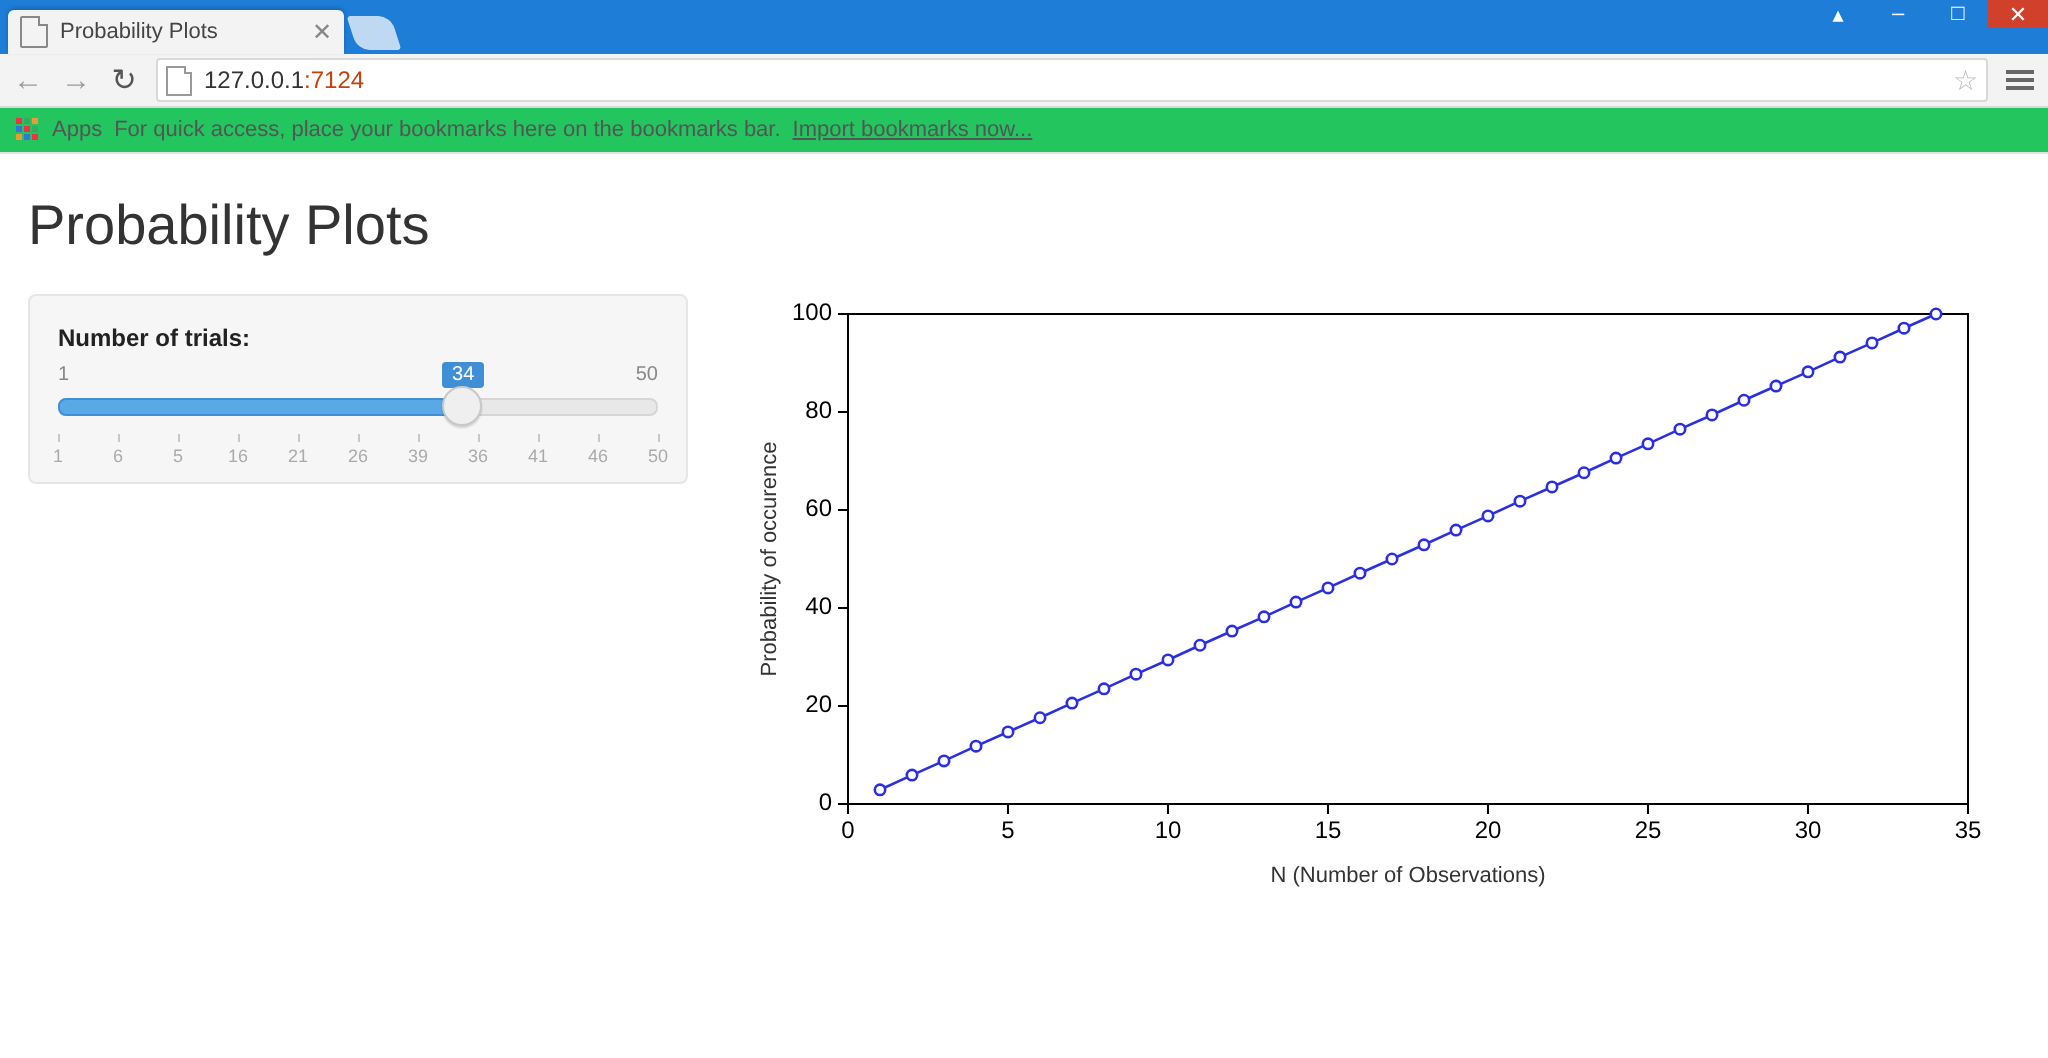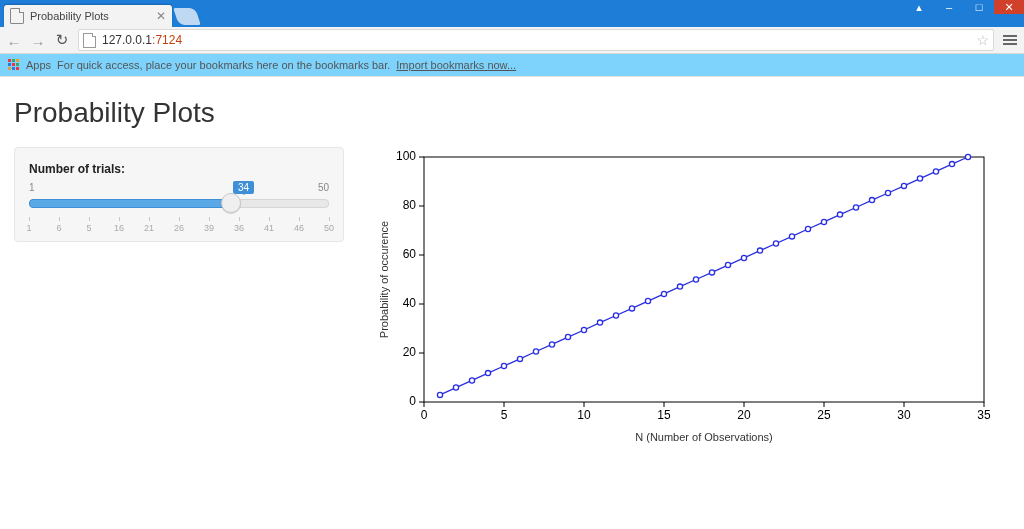--- a/index.html
+++ b/index.html
@@ -21,21 +21,21 @@
   .nav-ico{color:#9a9a9a;font-size:15px;width:16px;text-align:center;}
   .nav-ico.reload{color:#555;}
   .urlbox{flex:1;height:20px;border:1px solid #d9d9d9;border-radius:2px;background:#fff;display:flex;align-items:center;padding:0 4px;font-size:12px;color:#333;}
   .urlbox .page-ico{width:11px;height:13px;border:1px solid #999;margin-right:6px;position:relative;}
   .urlbox .page-ico:before{content:"";position:absolute;right:-1px;top:-1px;width:3px;height:3px;background:#fff;border-left:1px solid #999;border-bottom:1px solid #999;}
   .urlbox .url-port{color:#c2410c;}
   .urlbox .star{margin-left:auto;color:#bbb;font-size:14px;}
   .menu-ico{width:16px;display:flex;flex-direction:column;gap:2px;align-items:center;justify-content:center;}
   .menu-ico span{display:block;width:14px;height:2px;background:#666;}
 
-  .bmbar{height:22px;background:#7dd3fc;border-bottom:1px solid #e2e2e2;display:flex;align-items:center;padding:0 8px;gap:6px;font-size:11px;color:#555;}
+  .bmbar{height:22px;background:#22c55e;border-bottom:1px solid #e2e2e2;display:flex;align-items:center;padding:0 8px;gap:6px;font-size:11px;color:#555;}
   .apps-ico{width:12px;height:12px;display:grid;grid-template-columns:repeat(3,3px);grid-template-rows:repeat(3,3px);gap:1px;}
   .apps-ico i{width:3px;height:3px;}
   .bmbar a{color:#555;}
 
   
   .page{padding:14px 14px;}
   h1.page-title{margin:6px 0 18px 0;font-size:28px;font-weight:400;color:#333;}
 
   .layout{display:flex;align-items:flex-start;gap:30px;}
   .panel{width:330px;background:#f6f6f6;border:1px solid #e6e6e6;border-radius:4px;padding:14px 14px 18px 14px;box-sizing:border-box;}
@@ -114,21 +114,21 @@
 
   <div class="page">
     <h1 class="page-title">Probability Plots</h1>
 
     <div class="layout">
 
       <div class="panel">
         <div class="panel-label">Number of trials:</div>
         <div class="slider-ends" style="position: relative;">
           <span>1</span>
-          <span class="value-pill" style="position: absolute; left: calc(67.3469% - 10px); margin-left: 12px;">34</span>
+          <span class="value-pill" style="position: absolute; left: calc(67.3469% - 10px);">34</span>
           <span>50</span>
         </div>
         <div class="slider-wrap">
           <div class="slider-track"></div>
           <div class="slider-fill" id="slider-fill" style="width: 67.3469%;"></div>
           <div class="slider-thumb" id="slider-thumb" style="left: 67.3469%;"></div>
         </div>
         <div class="slider-ticks" id="slider-ticks">
             <span>
               <i>1</i>

